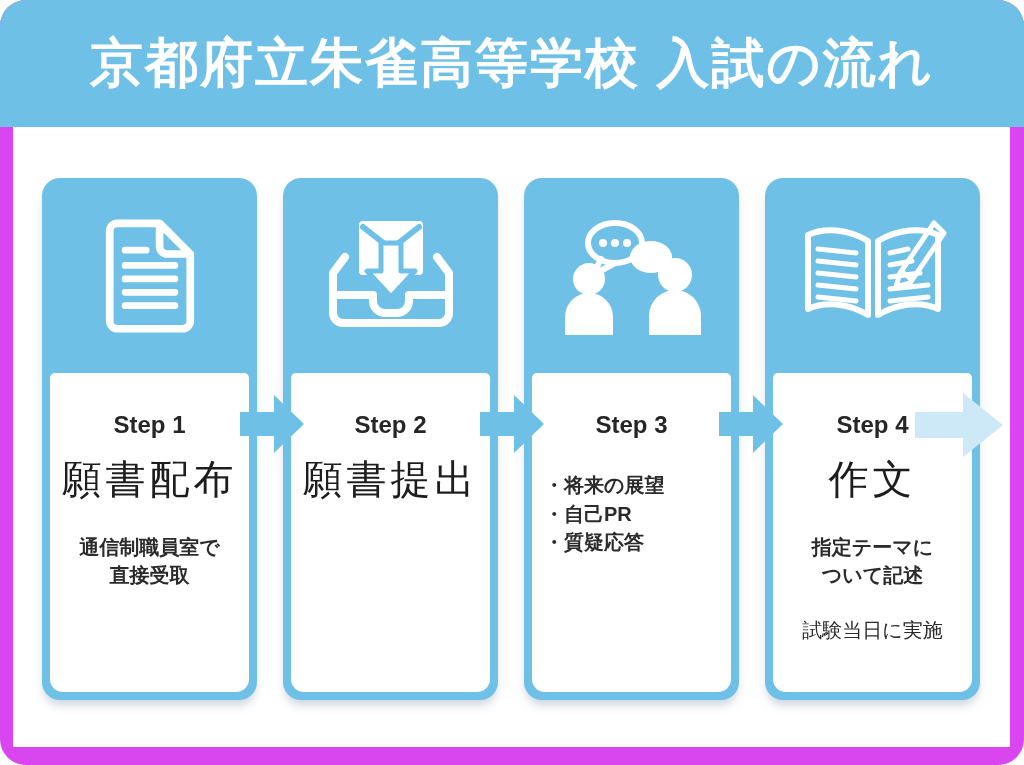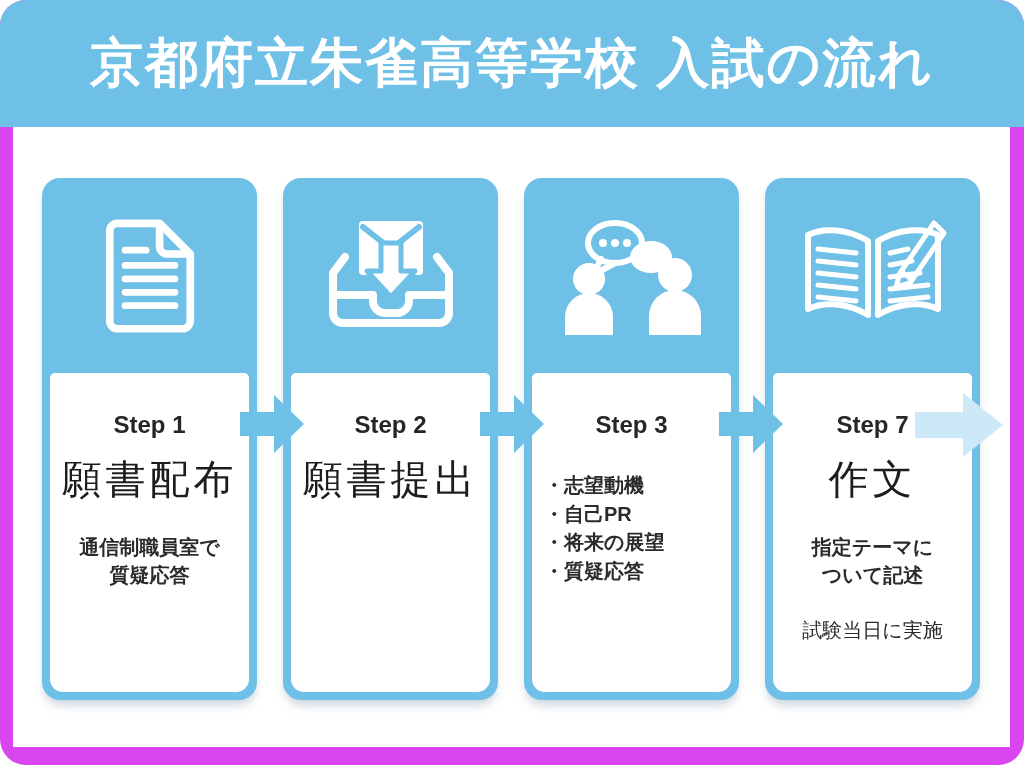--- a/index.html
+++ b/index.html
@@ -57,21 +57,21 @@
             <line x1="22" y1="64" x2="74" y2="64" stroke="#fff" stroke-width="7" stroke-linecap="round"></line>
             <line x1="22" y1="78" x2="74" y2="78" stroke="#fff" stroke-width="7" stroke-linecap="round"></line>
             <line x1="22" y1="92" x2="74" y2="92" stroke="#fff" stroke-width="7" stroke-linecap="round"></line>
           </svg>
         </div>
         <div class="panel">
           <div class="step-label">Step 1</div>
           <div class="card-title">願書配布</div>
           <div class="desc">
             <span>通信制職員室で</span><br>
-            <span>質疑応答</span>
+            <span>直接受取</span>
           </div>
         </div>
       </div>
 
       <div class="card">
         <div class="icon-area">
           <svg width="140" height="118" viewBox="0 0 140 118" fill="none">
             <rect x="38" y="4" width="64" height="54" rx="4" fill="#fff"></rect>
             <path d="M42 10 L70 32 L98 10" stroke="#6fc0e7" stroke-width="6" stroke-linecap="round" stroke-linejoin="round"></path>
             <path d="M60 26 h20 v28 h14 l-24 26 -24 -26 h14 z" fill="#fff" stroke="#6fc0e7" stroke-width="5" stroke-linejoin="round"></path>
@@ -97,23 +97,22 @@
             <path d="M100 52 l10 14 3 -18 z" fill="#fff"></path>
             <circle cx="32" cy="62" r="16" fill="#fff"></circle>
             <path d="M8 118 V100 a24 24 0 0 1 48 0 v18 Z" fill="#fff"></path>
             <circle cx="118" cy="58" r="17" fill="#fff"></circle>
             <path d="M92 118 V99 a26 26 0 0 1 52 0 v19 Z" fill="#fff"></path>
           </svg>
         </div>
         <div class="panel">
           <div class="step-label">Step 3</div>
           <ul class="bullets">
-            <li>・志望動機</li>
+            <li>・将来の展望</li>
             <li>・自己PR</li>
-            <li>・将来の展望</li>
             <li>・質疑応答</li>
           </ul>
         </div>
       </div>
 
       <div class="card">
         <div class="icon-area">
           <svg width="150" height="112" viewBox="0 0 150 110" fill="none">
             <path d="M10 14 C26 6 50 8 70 20 V94 C50 82 26 80 10 88 Z" stroke="#fff" stroke-width="6" stroke-linejoin="round"></path>
             <path d="M140 14 C124 6 100 8 80 20 V94 C100 82 124 80 140 88 Z" stroke="#fff" stroke-width="6" stroke-linejoin="round"></path>
@@ -125,21 +124,21 @@
             <line x1="92" y1="32" x2="110" y2="28" stroke="#fff" stroke-width="5" stroke-linecap="round"></line>
             <line x1="92" y1="44" x2="114" y2="40" stroke="#fff" stroke-width="5" stroke-linecap="round"></line>
             <line x1="92" y1="56" x2="122" y2="52" stroke="#fff" stroke-width="5" stroke-linecap="round"></line>
             <line x1="92" y1="68" x2="130" y2="64" stroke="#fff" stroke-width="5" stroke-linecap="round"></line>
             <line x1="92" y1="80" x2="130" y2="76" stroke="#fff" stroke-width="5" stroke-linecap="round"></line>
             <path d="M136 2 L146 12 L112 62 L98 66 L102 52 Z" stroke="#fff" stroke-width="5" stroke-linejoin="round"></path>
             <line x1="104" y1="50" x2="112" y2="58" stroke="#fff" stroke-width="4" stroke-linecap="round"></line>
           </svg>
         </div>
         <div class="panel">
-          <div class="step-label">Step 7</div>
+          <div class="step-label">Step 4</div>
           <div class="card-title">作文</div>
           <div class="desc">
             <span>指定テーマに</span><br>
             <span>ついて記述</span>
           </div>
           <div class="desc-2">
             <span>試験当日に実施</span>
           </div>
         </div>
       </div>

